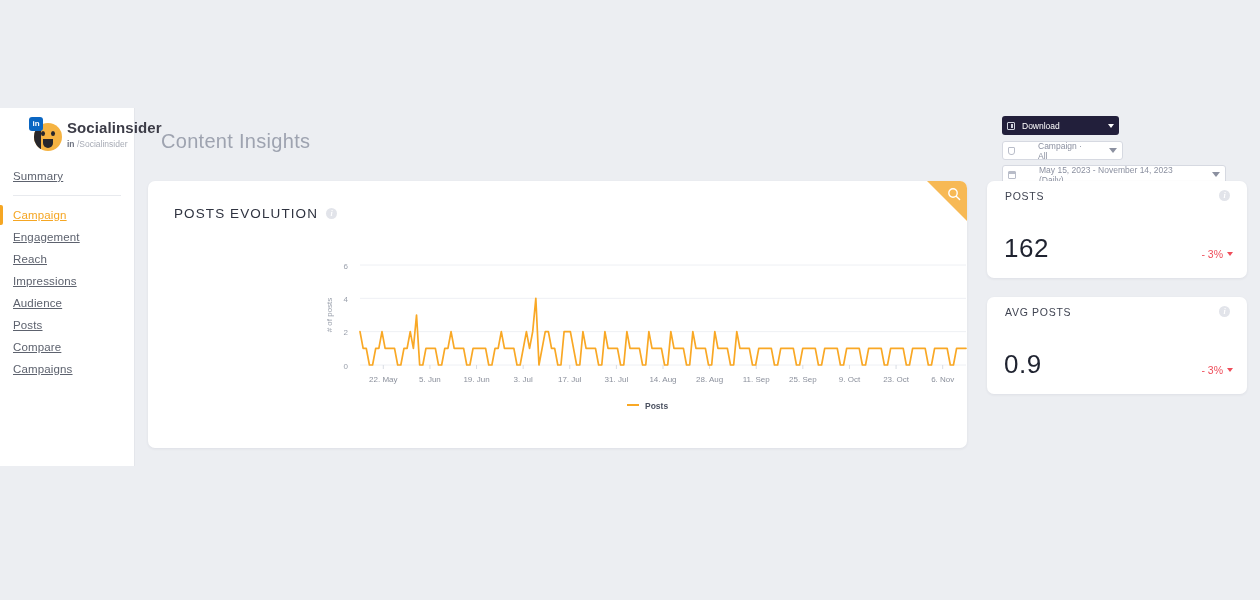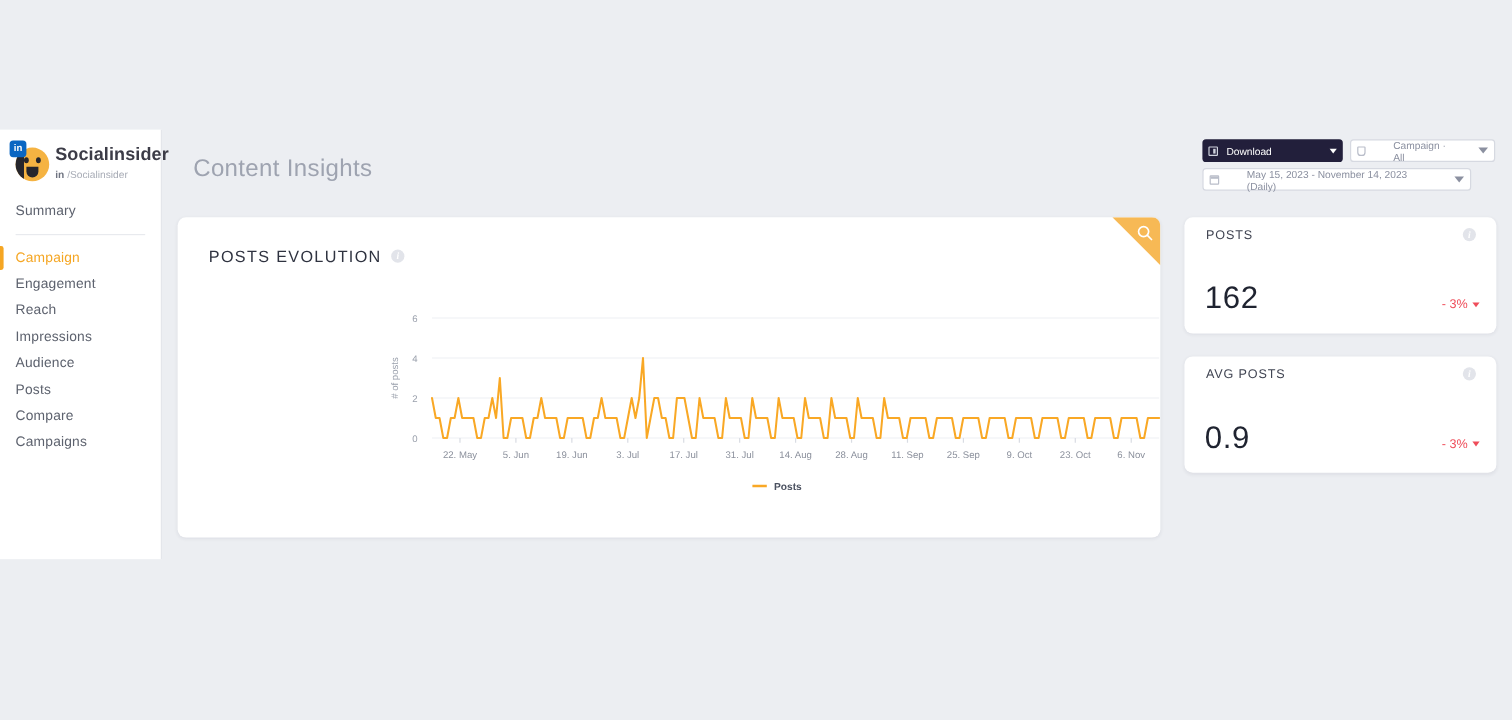--- a/index.html
+++ b/index.html
@@ -16,22 +16,23 @@
   }
 
   
   #sidebar {
     position: absolute; left: 0; top: 108px;
     width: 135px; height: 358px;
     background: #ffffff;
     border-right: 1px solid #e4e6eb;
   }
   .brand {
-    display: flex; align-items: center;
+    display: flex; align-items: flex-start;
     padding: 11px 0 0 10px;
+    margin-left: 21px;
   }
   .avatar-wrap { position: relative; width: 32px; height: 32px; flex: 0 0 32px; }
   .avatar {
     width: 28px; height: 28px; border-radius: 50%;
     background: #f5b342;
     position: absolute; left: 3px; top: 4px;
     overflow: hidden;
   }
   .avatar .eye { position: absolute; width: 4px; height: 5px; border-radius: 50%; background: #26262c; }
   .avatar .eye.l { left: 7px; top: 8px; }
@@ -54,39 +55,40 @@
 
   .nav { margin-top: 14px; }
   .nav-item {
     position: relative;
     height: 22px; line-height: 22px;
     padding-left: 13px;
     font-size: 11.5px;
     color: #5d626e;
     letter-spacing: .15px;
     cursor: pointer;
+    text-decoration: underline;
   }
   .nav-sep { height: 1px; background: #e8eaee; margin: 8px 13px 8px 13px; }
   .nav-item.active { color: #f5a623; }
   .nav-item.active::before {
     content: ""; position: absolute; left: 0; top: 1px;
     width: 3px; height: 20px; background: #f5a623;
     border-radius: 0 2px 2px 0;
   }
 
   
   #page-title {
     position: absolute; left: 161px; top: 130px;
     font-size: 20px; color: #9ea3b0;
     letter-spacing: .3px;
   }
 
   
   #toolbar { position: absolute; left: 1002px; top: 116px; width: 244px; }
-  .tb-row { display: flex; gap: 6px; }
+  .tb-row { display: flex; gap: 6px; flex-direction: column; }
   .tb-row.second { margin-top: 5px; }
   .btn-download {
     width: 117px; height: 19px;
     background: #221f3b; border-radius: 3px;
     display: flex; align-items: center;
     padding: 0 5px;
     cursor: pointer;
   }
   .btn-download .lbl { color: #fff; font-size: 8.5px; margin-left: 7px; flex: 1; }
   .dl-ico {

